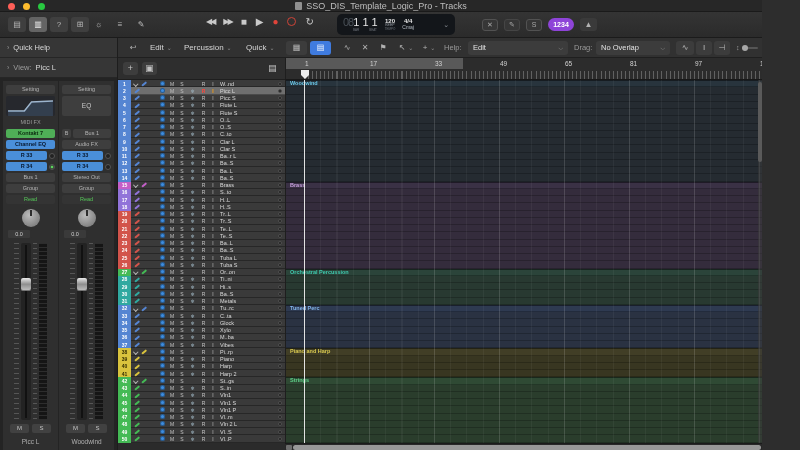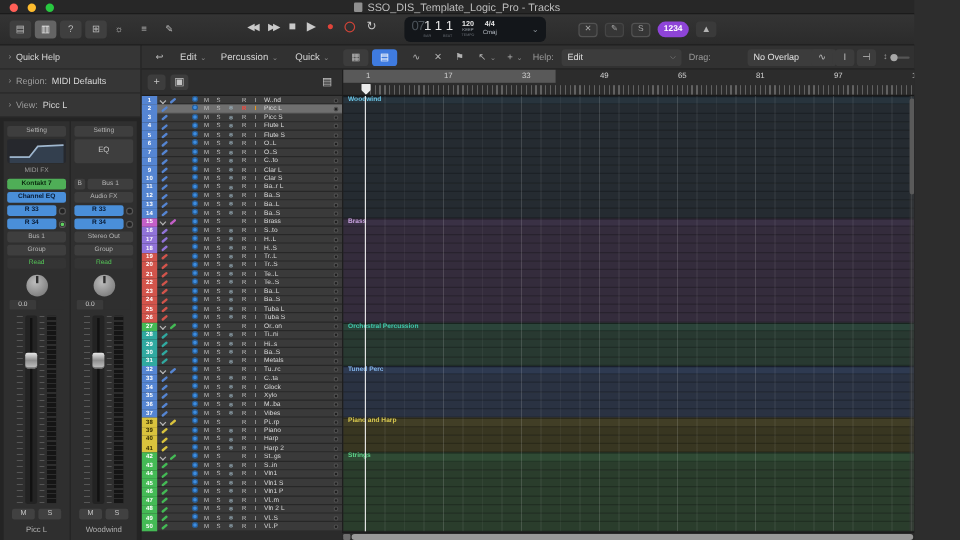--- a/index.html
+++ b/index.html
@@ -161,21 +161,21 @@
       <span class="tr-ico">▶▶</span>
       <span class="tr-ico tr-play">■</span>
       <span class="tr-ico tr-play">▶</span>
       <span class="tr-ico tr-rec">●</span>
       <span class="tr-cap"></span>
       <span class="tr-ico tr-cyc">↻</span>
     </div>
     <div class="lcd">
       <div class="lcd-pos">
         <div class="lcd-digits">
-          <span><span class="dim">07</span><span>1</span></span>
+          <span><span class="dim">08</span><span>1</span></span>
           <span>1</span>
           <span>1</span>
         </div>
         <div class="lcd-sub">
             <span>BAR</span>
             <span>BEAT</span>
           </div>
       </div>
       <div class="lcd-tempo">
         <span class="t">120</span>
@@ -192,25 +192,20 @@
     <span class="mini" style="left:504px;border-color:#454545">✎</span>
     <span class="mini" style="left:526px">S</span>
     <span class="countin">1234</span>
     <span class="metro">▲</span>
   </div>
 
   <div class="inspector">
     <div class="insp-row">
       <span class="insp-chev">›</span>
       <span>Quick Help</span>
-    </div>
-    <div class="insp-row">
-      <span class="insp-chev">›</span>
-      <span class="insp-key">Region:</span>
-      <span>MIDI Defaults</span>
     </div>
     <div class="insp-row">
       <span class="insp-chev">›</span>
       <span class="insp-key">View:</span>
       <span>Picc L</span>
     </div>
 
     <div class="strips">
 
       <div class="strip">
@@ -314,21 +309,21 @@
       <span class="ttb-ico" style="left:240px;width:14px">✕</span>
       <span class="ttb-ico" style="left:258px;width:14px">⚑</span>
       <span class="ttb-ico" style="left:278px;width:20px"><span>↖</span><span class="chev-s">⌄</span></span>
       <span class="ttb-ico" style="left:302px;width:18px"><span>+</span><span class="chev-s">⌄</span></span>
       <span class="lbl" style="left:326px">Help:</span>
       <span class="dropdown" style="left:350px;width:100px">
           <span>Edit</span>
           <span class="dchev">⌵</span>
         </span>
       <span class="lbl" style="left:456px">Drag:</span>
-      <span class="dropdown" style="left:505px;width:74px">
+      <span class="dropdown" style="left:478px;width:74px">
           <span>No Overlap</span>
           <span class="dchev">⌵</span>
         </span>
       <span class="ttb-btn" style="left:558px;width:18px">∿</span>
       <span class="ttb-btn" style="left:578px;width:16px">I</span>
       <span class="ttb-btn" style="left:596px;width:16px">⊣</span>
       <span class="slider" style="left:618px">
           <span>↕</span>
           <span class="track">
             <span class="dot"></span>

